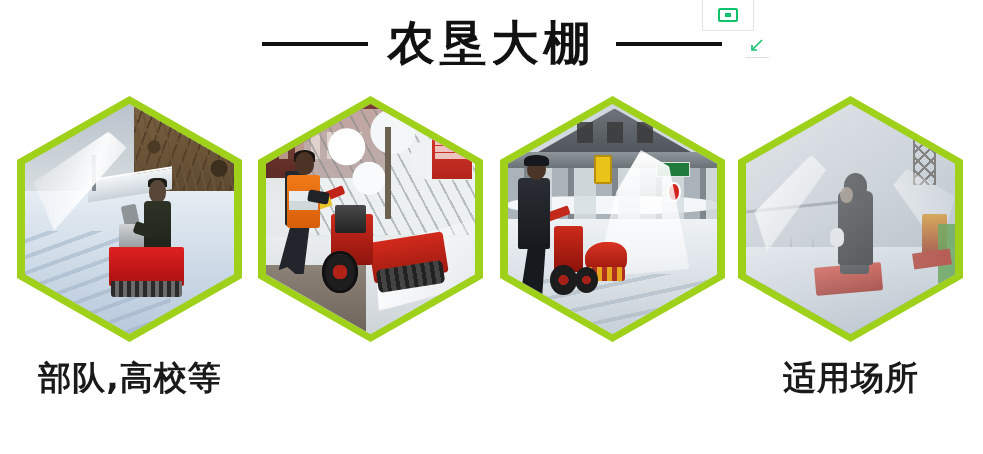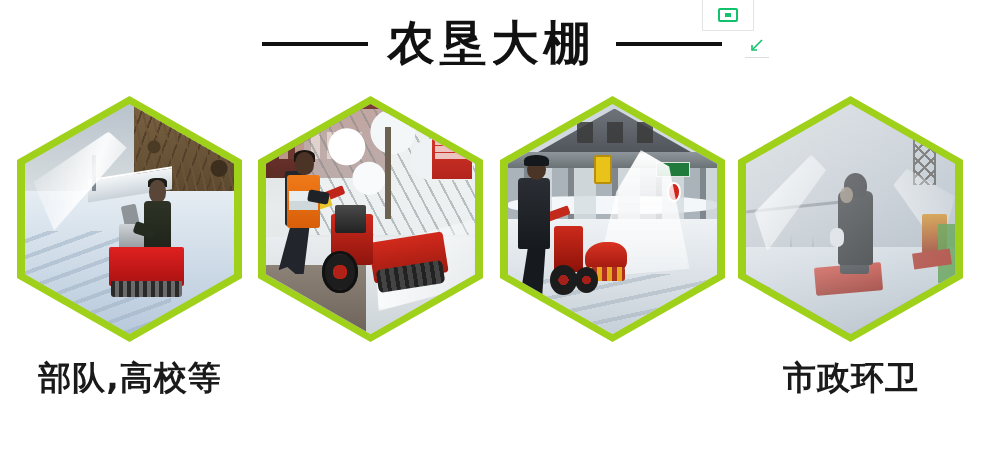--- a/index.html
+++ b/index.html
@@ -409,16 +409,16 @@
           <div class="p4-glove"></div>
           <div class="p4-haze"></div>
         </div>
       </div>
     </div>
 
   </div>
 
   <div class="captions">
     <div class="caption c1">部队,高校等</div>
-    <div class="caption c4">市政环卫</div>
+    <div class="caption c4">适用场所</div>
   </div>
 
 </div>
 
 </body></html>

